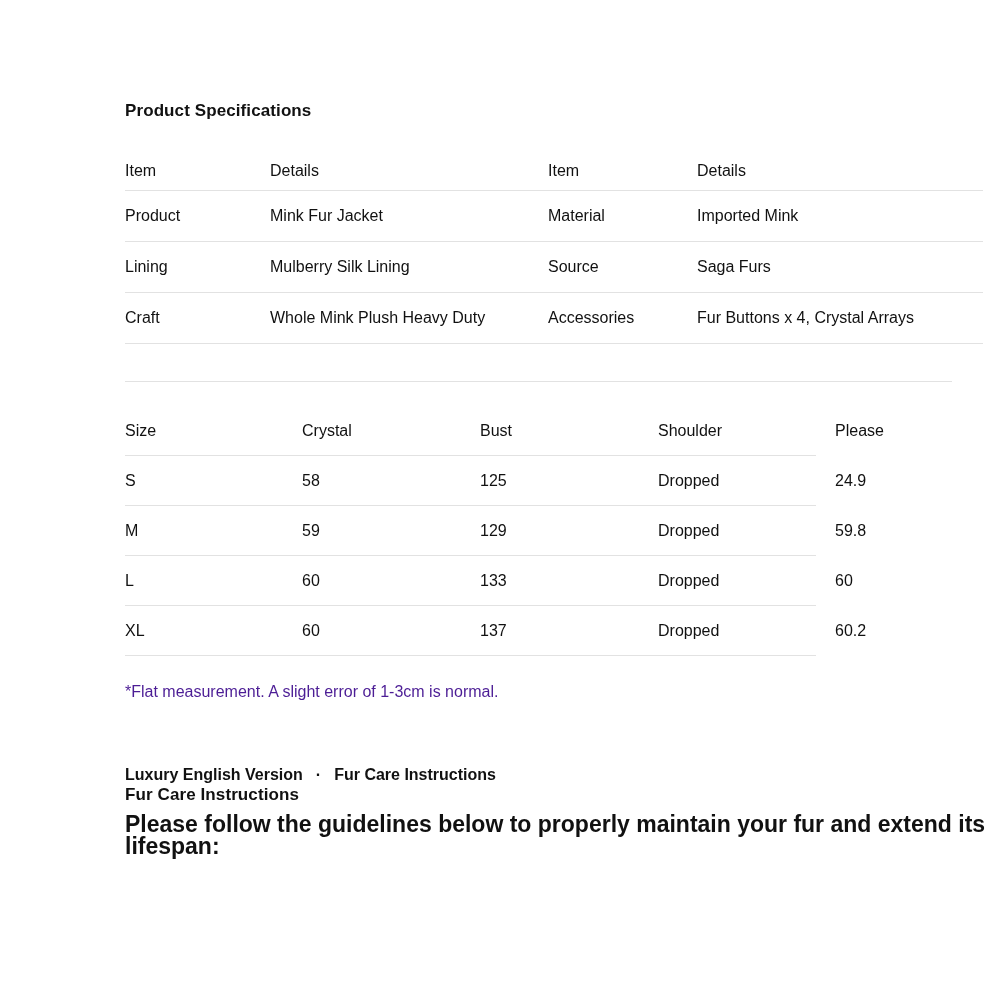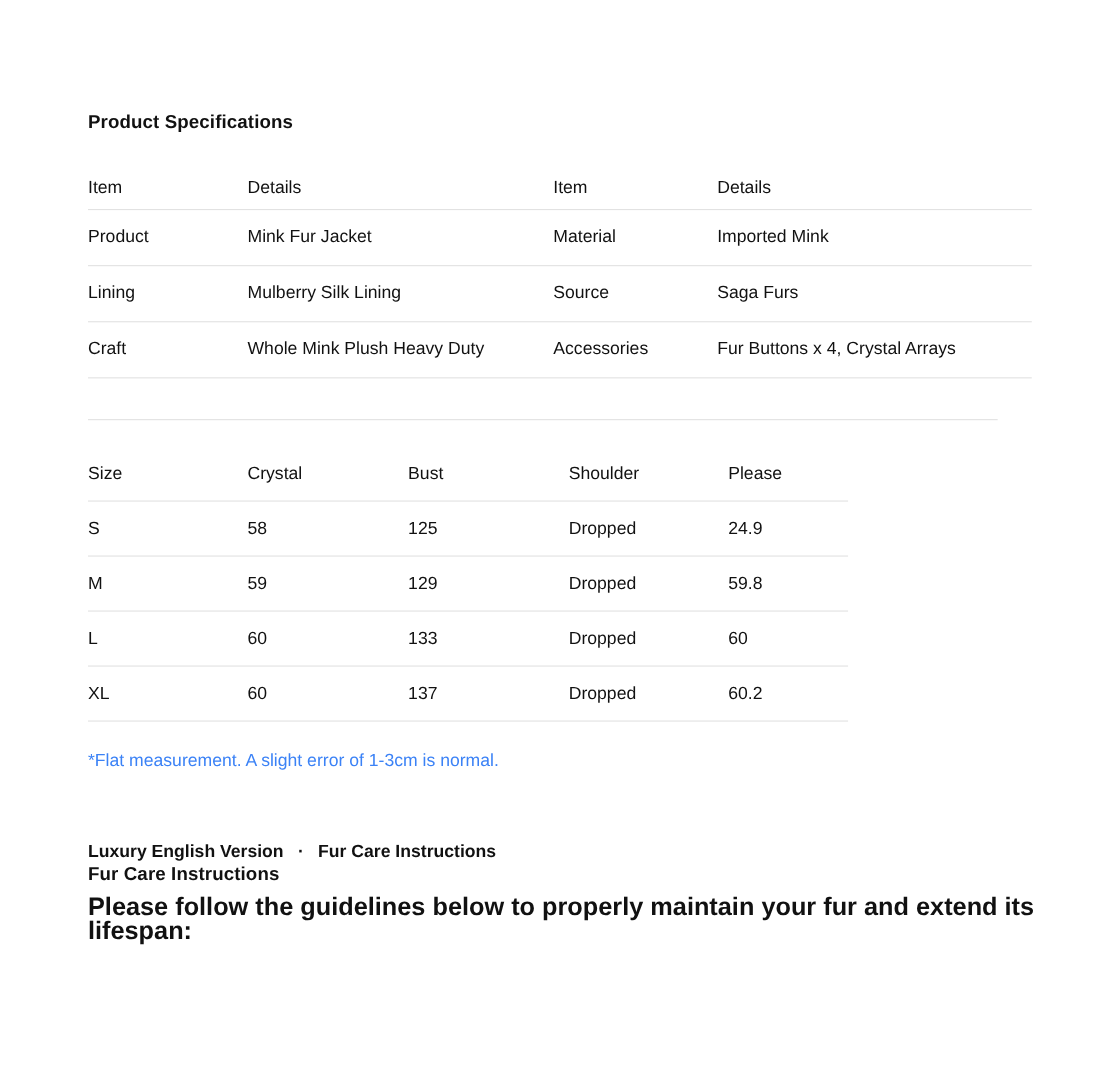--- a/index.html
+++ b/index.html
@@ -7,21 +7,21 @@
   body {
     width: 1000px;
     height: 983px;
     overflow: hidden;
     background: #ffffff;
     color: #111111;
     font-family: "Liberation Sans", "DejaVu Sans", sans-serif;
     font-size: 16px;
     -webkit-font-smoothing: antialiased;
   }
-  .page { padding: 101px 12px 0 80px; }
+  .page { padding: 101px 12px 0 80px; margin-left: 45px; }
 
   h2.sec-title {
     font-size: 17px;
     font-weight: 700;
     margin: 0;
     line-height: 1.12;
     letter-spacing: 0.1px;
   }
 
   
@@ -49,29 +49,30 @@
 
   
   .size-table { width: 691px; margin-top: 24px; }
   .size-row {
     display: grid;
     grid-template-columns: 145px 146px 146px 145px 109px;
     align-items: center;
     height: 50px;
     border-bottom: 1px solid #e2e2e2;
     white-space: nowrap;
+    gap: 32px;
   }
 
   .cell { overflow: visible; }
 
   .footnote {
     margin: 26px 0 0 0;
     font-size: 16px;
     line-height: 20px;
-    color: #3b82f6;
+    color: #4c1d95;
   }
 
   
   .banner {
     margin-top: 62px;
     display: flex;
     align-items: center;
     font-size: 16px;
     font-weight: 700;
     line-height: 21px;

